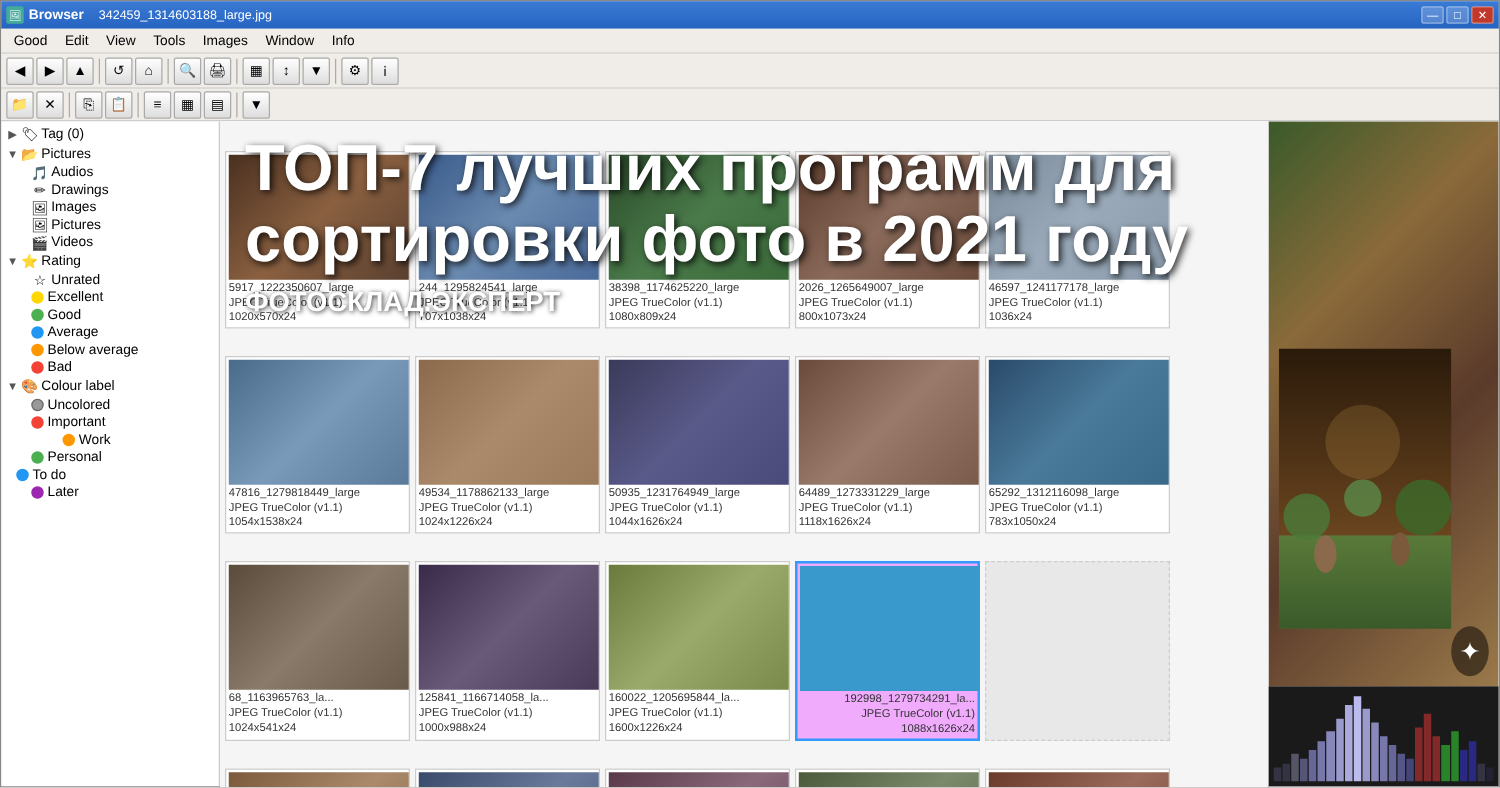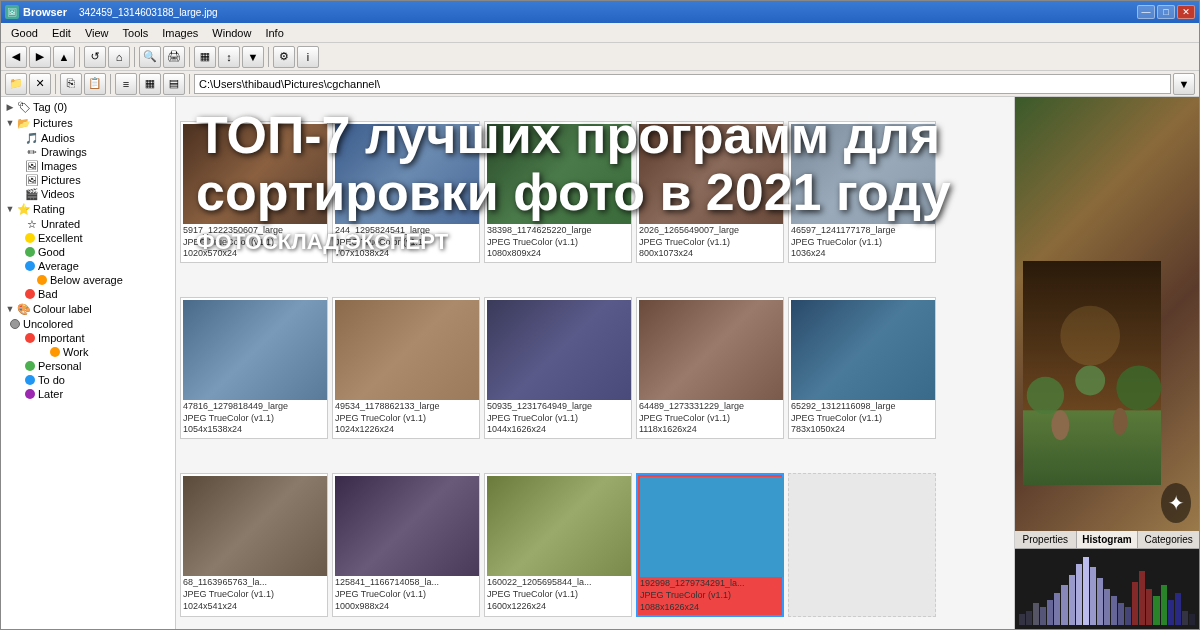--- a/index.html
+++ b/index.html
@@ -37,24 +37,24 @@
 
     
     .sidebar { width: 175px; background: white; border-right: 1px solid #ccc; overflow-y: auto; padding: 2px 0; flex-shrink: 0; }
     .tree-item { display: flex; align-items: center; padding: 1px 2px; cursor: pointer; font-size: 11px; white-space: nowrap; }
     .tree-toggle { width: 14px; height: 14px; display: flex; align-items: center; justify-content: center; font-size: 9px; color: #555; flex-shrink: 0; }
     .tree-icon { width: 14px; height: 12px; display: flex; align-items: center; justify-content: center; flex-shrink: 0; margin-right: 2px; }
     .folder-icon { font-size: 11px; }
     .rating-dot { width: 10px; height: 10px; border-radius: 50%; display: inline-block; margin-right: 3px; flex-shrink: 0; }
 
     
-    .thumbnail-area { flex: 1; overflow-y: auto; background: #f5f5f5; padding: 4px; display: flex; flex-direction: column; gap: 14px; }
+    .thumbnail-area { flex: 1; overflow-y: auto; background: #f5f5f5; padding: 4px; display: flex; flex-direction: column; gap: 2px; }
     .thumb-row { display: flex; gap: 4px; margin-top: 20px; }
     .thumb-cell { width: 148px; flex-shrink: 0; background: white; border: 1px solid #ccc; padding: 2px; cursor: pointer; }
-    .thumb-cell.selected { border: 2px solid #3399ff; background: #ef4444; }
+    .thumb-cell.selected { border: 2px solid #3399ff; background: #f0abfc; text-align: right; }
     .thumb-img { width: 144px; height: 100px; object-fit: cover; background: #888; display: flex; align-items: center; justify-content: center; overflow: hidden; }
     .thumb-info { font-size: 9px; color: #333; margin-top: 1px; line-height: 1.3; }
     .thumb-info .fname { font-size: 9px; overflow: hidden; text-overflow: ellipsis; white-space: nowrap; max-width: 144px; }
 
     
     .right-panel { width: 185px; flex-shrink: 0; border-left: 1px solid #ccc; background: #f0ede8; display: flex; flex-direction: column; }
     .preview-area { flex: 1; background: #2a2a2a; display: flex; align-items: center; justify-content: center; overflow: hidden; position: relative; }
     .preview-img-placeholder { width: 100%; height: 100%; background: linear-gradient(135deg, #3a5a2a 0%, #8a6a3a 30%, #5a3a2a 60%, #9a7a4a 100%); display: flex; align-items: flex-end; justify-content: flex-end; padding: 8px; }
     .star-logo { width: 40px; height: 40px; background: rgba(0,0,0,0.5); border-radius: 50%; display: flex; align-items: center; justify-content: center; color: white; font-size: 20px; }
     .panel-tabs { display: flex; border-bottom: 1px solid #aaa; background: #e0ddd8; }
@@ -139,21 +139,20 @@
     <div class="toolbar-btn">📁</div>
     <div class="toolbar-btn">✕</div>
     <div class="toolbar-sep"></div>
     <div class="toolbar-btn">⎘</div>
     <div class="toolbar-btn">📋</div>
     <div class="toolbar-sep"></div>
     <div class="toolbar-btn">≡</div>
     <div class="toolbar-btn">▦</div>
     <div class="toolbar-btn">▤</div>
     <div class="toolbar-sep"></div>
-    <input class="address-bar" type="text" value="C:\Users\thibaud\Pictures\cgchannel\" style="">
     <div class="toolbar-btn">▼</div>
   </div>
 
   <div class="main-content">
 
     <div class="sidebar">
 
       <div class="tree-item">
         <span class="tree-toggle">▶</span>
         <span class="tree-icon folder-icon">🏷</span>
@@ -200,51 +199,51 @@
         <span>Excellent</span>
       </div>
       <div class="tree-item" style="padding-left:24px;">
         <span class="rating-dot" style="background:#4caf50;"></span>
         <span>Good</span>
       </div>
       <div class="tree-item" style="padding-left:24px;">
         <span class="rating-dot" style="background:#2196f3;"></span>
         <span>Average</span>
       </div>
-      <div class="tree-item" style="padding-left:24px;margin-left:12px;">
+      <div class="tree-item" style="padding-left:24px;">
         <span class="rating-dot" style="background:#ff9800;"></span>
         <span>Below average</span>
       </div>
       <div class="tree-item" style="padding-left:24px;">
         <span class="rating-dot" style="background:#f44336;"></span>
         <span>Bad</span>
       </div>
 
       <div class="tree-item">
         <span class="tree-toggle">▼</span>
         <span class="tree-icon">🎨</span>
         <span>Colour label</span>
       </div>
-      <div class="tree-item" style="padding-left:9px;text-align:right;">
+      <div class="tree-item" style="padding-left:24px;text-align:right;">
         <span class="rating-dot" style="background:#999;border:1px solid #666;"></span>
         <span>Uncolored</span>
       </div>
       <div class="tree-item" style="padding-left:24px;">
         <span class="rating-dot" style="background:#f44336;"></span>
         <span>Important</span>
       </div>
       <div class="tree-item" style="padding-left:24px;margin-left:25px;">
         <span class="rating-dot" style="background:#ff9800;"></span>
         <span>Work</span>
       </div>
       <div class="tree-item" style="padding-left:24px;">
         <span class="rating-dot" style="background:#4caf50;"></span>
         <span>Personal</span>
       </div>
-      <div class="tree-item" style="padding-left:24px;">
+      <div class="tree-item" style="padding-left:12px;">
         <span class="rating-dot" style="background:#2196f3;"></span>
         <span>To do</span>
       </div>
       <div class="tree-item" style="padding-left:24px;">
         <span class="rating-dot" style="background:#9c27b0;"></span>
         <span>Later</span>
       </div>
     </div>
 
     <div class="thumbnail-area" style="position:relative;">
@@ -427,25 +426,20 @@
 
             <ellipse cx="50" cy="220" rx="12" ry="20" fill="#8a6a4a"></ellipse>
             <ellipse cx="130" cy="215" rx="10" ry="18" fill="#7a5a3a"></ellipse>
 
             <circle cx="90" cy="100" r="40" fill="rgba(255,200,100,0.15)"></circle>
           </svg>
           <div class="star-logo">✦</div>
         </div>
       </div>
 
-      <div class="panel-tabs">
-        <div class="panel-tab">Properties</div>
-        <div class="panel-tab active">Histogram</div>
-        <div class="panel-tab">Categories</div>
-      </div>
 
       <div class="histogram-area">
         <div class="hist-bar" style="height:15%;background:#334;"></div>
         <div class="hist-bar" style="height:20%;background:#334;"></div>
         <div class="hist-bar" style="height:30%;background:#556;"></div>
         <div class="hist-bar" style="height:25%;background:#557;"></div>
         <div class="hist-bar" style="height:35%;background:#669;"></div>
         <div class="hist-bar" style="height:45%;background:#77a;"></div>
         <div class="hist-bar" style="height:55%;background:#88b;"></div>
         <div class="hist-bar" style="height:70%;background:#99c;"></div>

